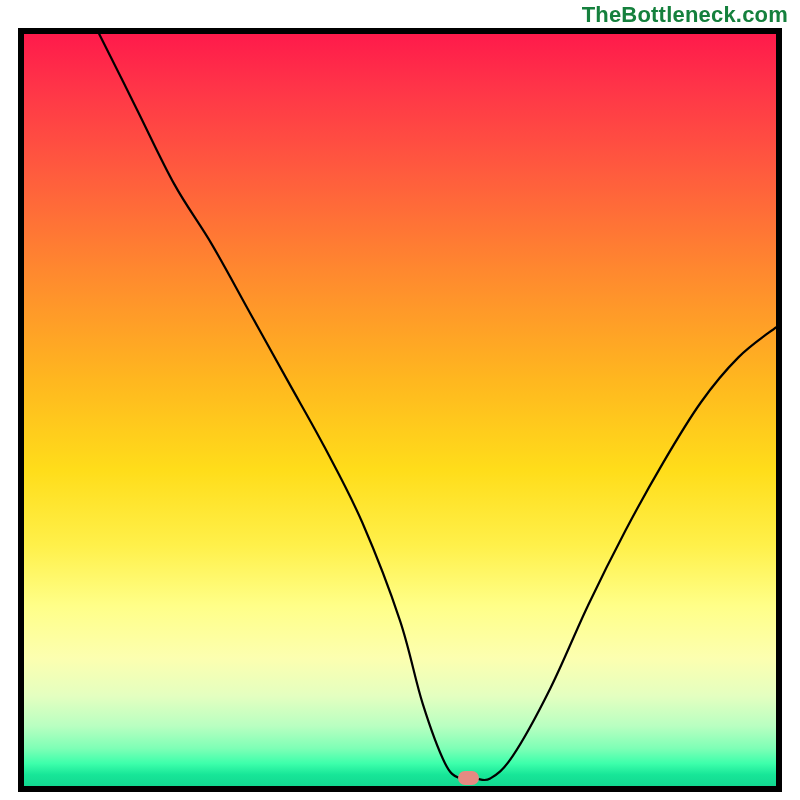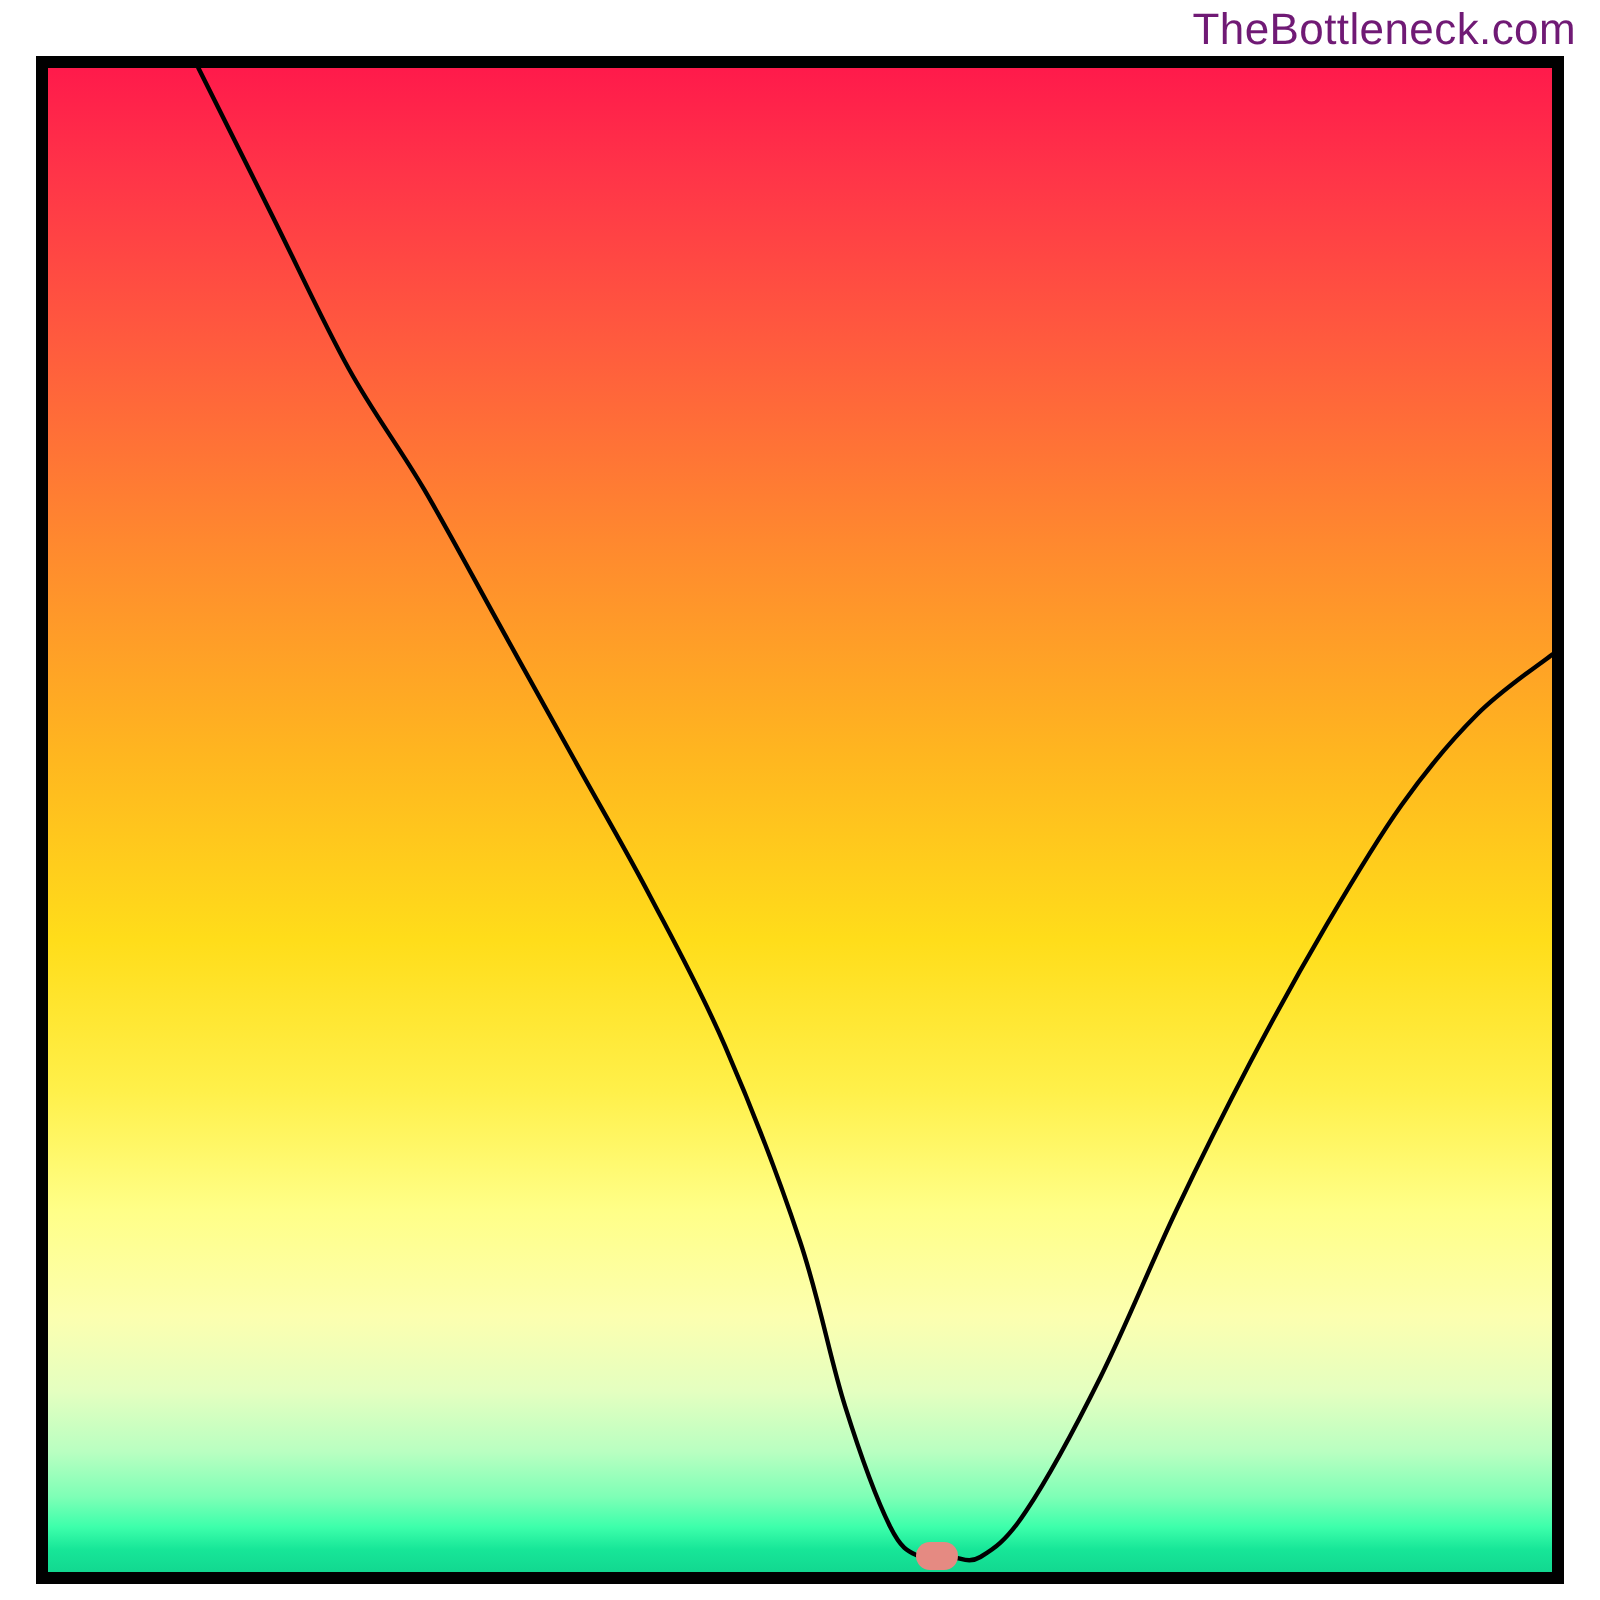--- a/index.html
+++ b/index.html
@@ -13,22 +13,22 @@
   .wrap {
     position: relative;
     width: 800px;
     height: 800px;
   }
   .watermark {
     position: absolute;
     top: 2px;
     right: 12px;
     font-size: 22px;
-    font-weight: 400;
-    color: #701a75;
+    font-weight: 700;
+    color: #15803d;
     letter-spacing: 0.2px;
     z-index: 10;
   }
   .frame {
     position: absolute;
     left: 18px;
     top: 28px;
     width: 764px;
     height: 764px;
     box-sizing: border-box;

